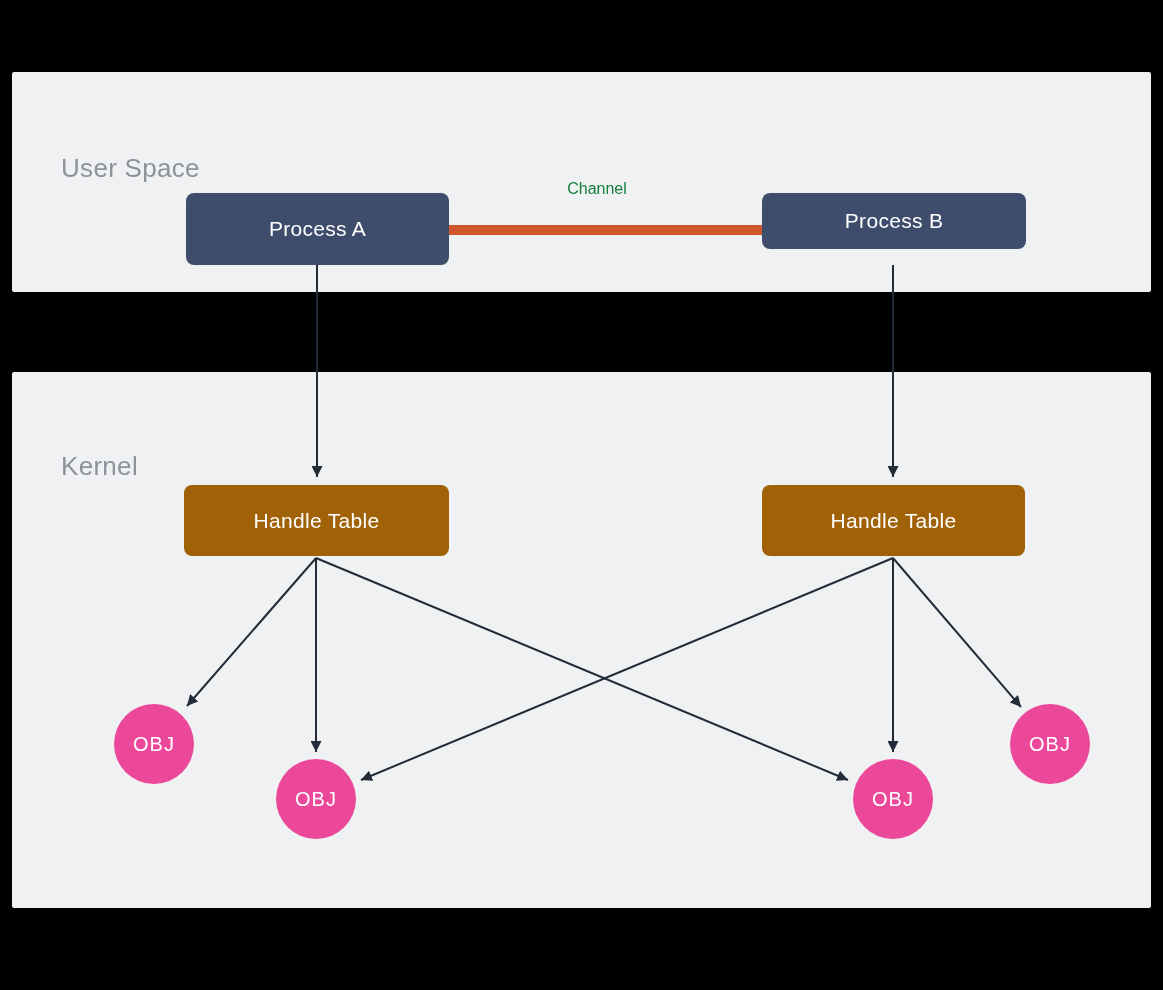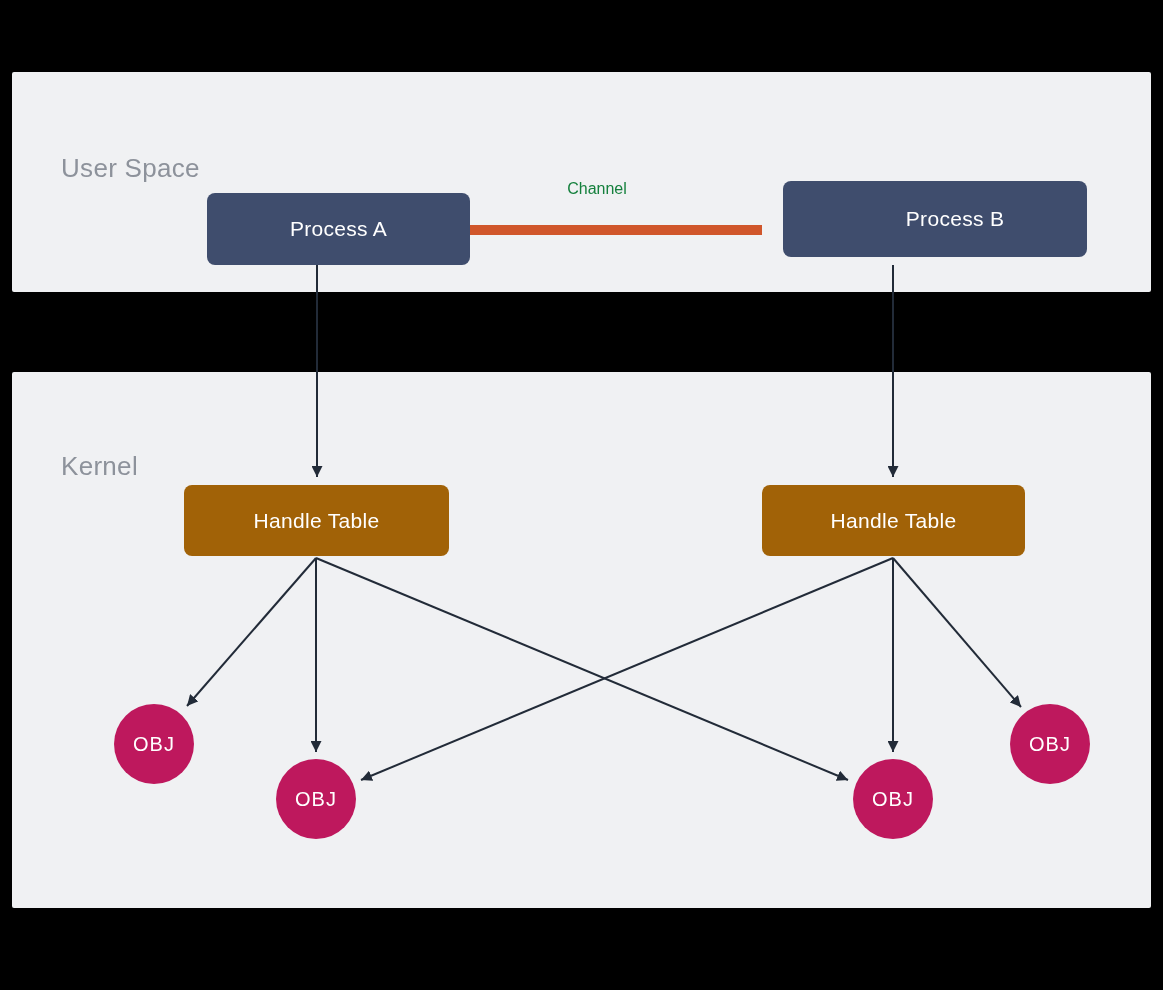--- a/index.html
+++ b/index.html
@@ -38,23 +38,23 @@
     position: absolute;
     display: flex;
     align-items: center;
     justify-content: center;
     color: #ffffff;
     font-size: 21px;
     font-weight: 500;
     border-radius: 8px;
     letter-spacing: 0.3px;
   }
-  .process-box { background: #3f4d6d; margin-left: 21px; }
+  .process-box { background: #3f4d6d; }
   .process-a { left: 186px; top: 193px; width: 263px; height: 72px; }
-  .process-b { left: 762px; top: 181px; width: 264px; height: 76px; padding-left: 40px; }
+  .process-b { left: 762px; top: 193px; width: 264px; height: 56px; }
 
   .handle-table-box { background: #a16207; }
   .handle-table-a { left: 184px; top: 485px; width: 265px; height: 71px; }
   .handle-table-b { left: 762px; top: 485px; width: 263px; height: 71px; }
 
   .channel-label {
     position: absolute;
     left: 497px;
     top: 180px;
     width: 200px;
@@ -62,21 +62,21 @@
     color: #15803d;
     font-size: 16px;
     font-weight: 500;
   }
 
   .obj-circle {
     position: absolute;
     width: 80px;
     height: 80px;
     border-radius: 50%;
-    background: #be185d;
+    background: #ec4899;
     color: #ffffff;
     font-size: 20px;
     font-weight: 500;
     letter-spacing: 1px;
     display: flex;
     align-items: center;
     justify-content: center;
   }
   .obj-1 { left: 114px;  top: 704px; }
   .obj-2 { left: 276px;  top: 759px; }

